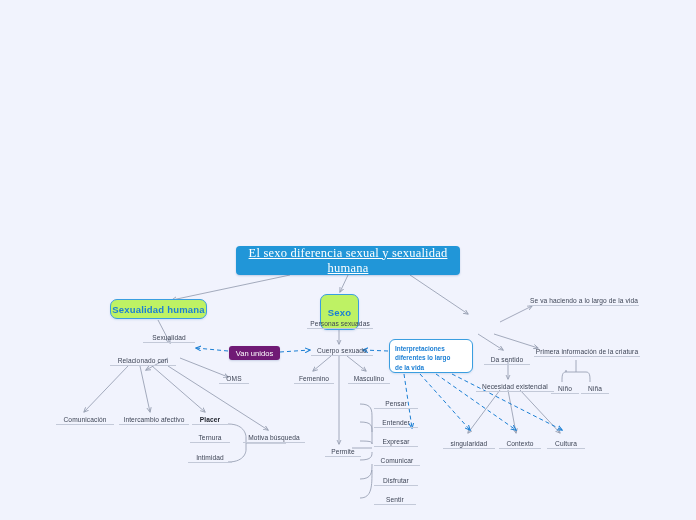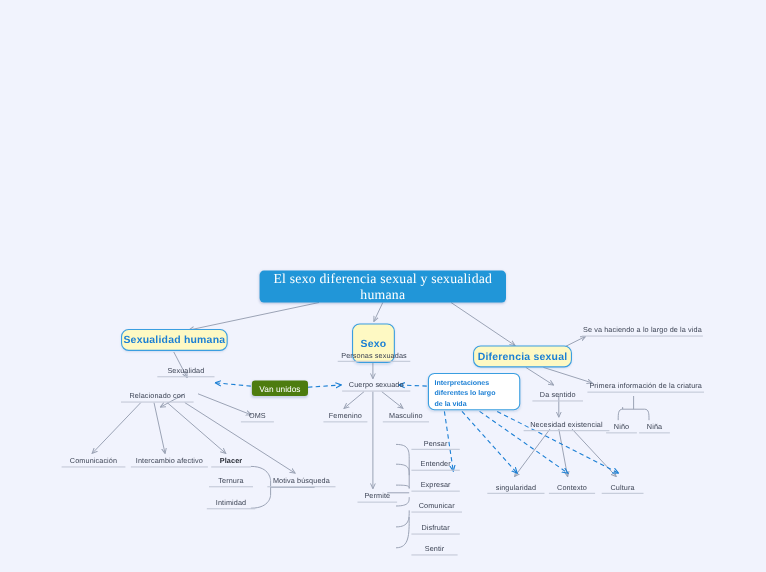--- a/index.html
+++ b/index.html
@@ -19,23 +19,24 @@
   .n-title{
     background:#2196d8;
     color:#ffffff;
     border-radius:4px;
     font-family:"Liberation Serif", serif;
     font-size:12.5px;
     letter-spacing:.2px;
     display:flex;align-items:center;justify-content:center;
     text-align:center;
     box-shadow:0 1px 2px rgba(60,90,150,.25);
+    text-decoration:underline;
   }
   .n-main{
-    background:#fef9c3;
+    background:#bef264;
     border:1.6px solid #3a9ee0;
     border-radius:7px;
     color:#1b7fd4;
     font-weight:bold;
     font-size:9.5px;
     letter-spacing:.2px;
     display:flex;align-items:center;justify-content:center;
     text-align:center;
     box-shadow:0 1px 2px rgba(80,120,180,.18);
   }
@@ -45,21 +46,21 @@
     border-radius:6px;
     color:#1b7fd4;
     font-weight:bold;
     font-size:6.4px;
     line-height:1.45;
     padding:4px 5px;
     box-shadow:0 1px 2px rgba(80,120,180,.18);
     white-space:pre-line;
   }
   .n-chip{
-    background:#4d7c0f;
+    background:#701a75;
     color:#ffffff;
     border-radius:3px;
     font-size:7.6px;
     display:flex;align-items:center;justify-content:center;
     padding:0 6px;
     box-shadow:0 1px 2px rgba(60,90,150,.22);
   }
   .n-leaf{
     color:#3d4455;
     font-size:6.6px;
@@ -179,21 +180,20 @@
 
   <div class="node n-leaf" style="left:325px;top:446px;width:36px;height:11px;">Permite</div>
 
   <div class="node n-leaf" style="left:374px;top:398px;width:44px;height:11px;">Pensar</div>
   <div class="node n-leaf" style="left:374px;top:417px;width:44px;height:11px;">Entender</div>
   <div class="node n-leaf" style="left:374px;top:436px;width:44px;height:11px;">Expresar</div>
   <div class="node n-leaf" style="left:374px;top:455px;width:46px;height:11px;">Comunicar</div>
   <div class="node n-leaf" style="left:374px;top:475px;width:44px;height:11px;">Disfrutar</div>
   <div class="node n-leaf" style="left:374px;top:494px;width:42px;height:11px;">Sentir</div>
 
-  <div class="node n-main" style="left:430px;top:314px;width:90px;height:20px;">Diferencia sexual</div>
 
   <div class="node n-leaf" style="left:529px;top:295px;width:110px;height:11px;">Se va haciendo a lo largo de la vida</div>
 
   <div class="node n-leaf" style="left:534px;top:346px;width:106px;height:11px;">Primera información de la criatura</div>
 
   <div class="node n-leaf" style="left:551px;top:383px;width:28px;height:11px;">Niño</div>
 
   <div class="node n-leaf" style="left:581px;top:383px;width:28px;height:11px;">Niña</div>
 
   <div class="node n-leaf" style="left:484px;top:354px;width:46px;height:11px;">Da sentido</div>

